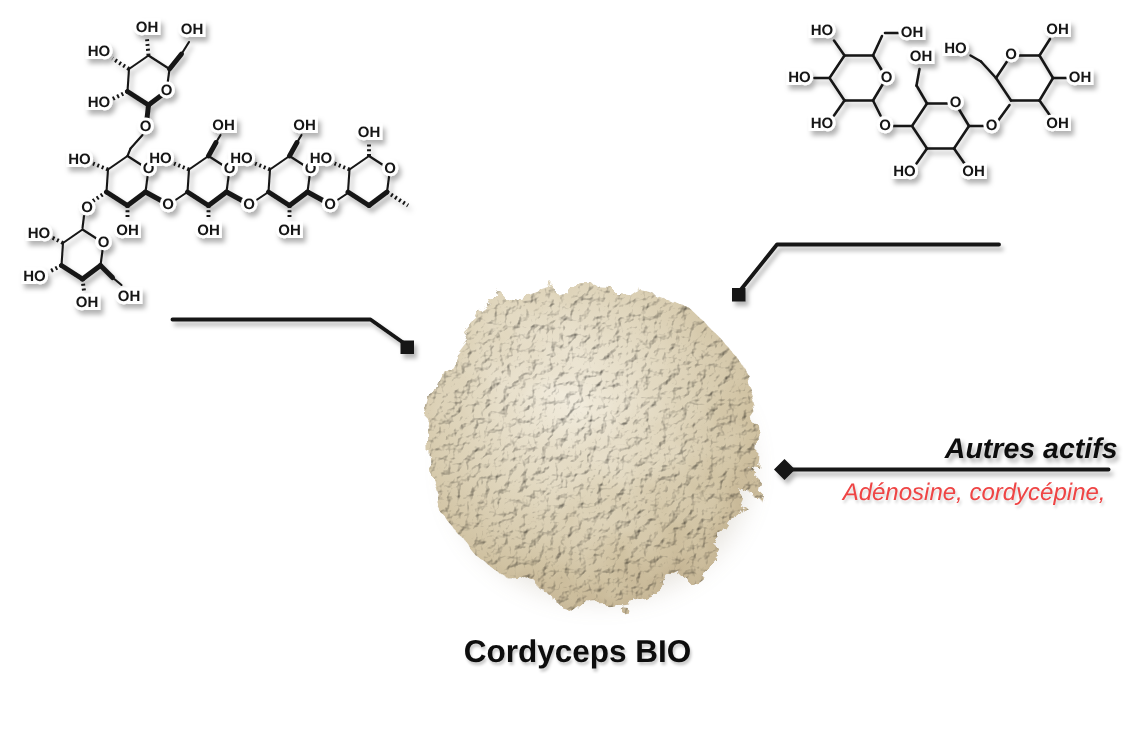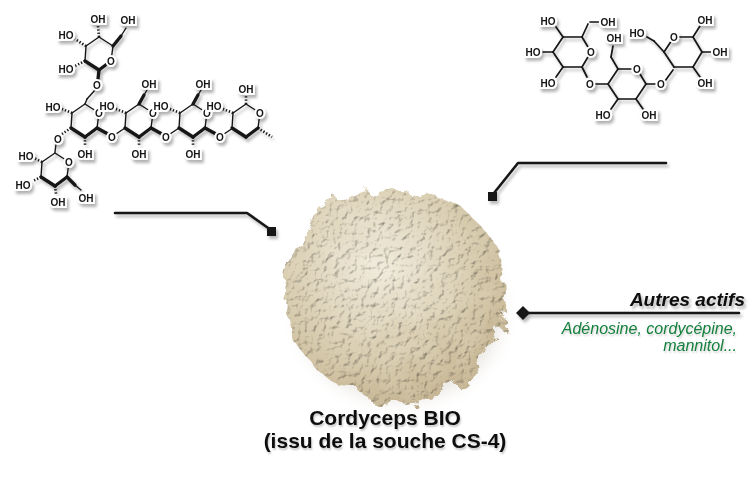--- a/index.html
+++ b/index.html
@@ -7,23 +7,23 @@
          font-family:"Liberation Sans",sans-serif;}
   #diagram-svg{position:absolute;left:0;top:0;}
   .atom{font:700 10px "Liberation Sans",sans-serif;fill:#141414;text-anchor:middle;
         dominant-baseline:central;stroke:#ffffff;stroke-width:4px;paint-order:stroke;}
   .callout-label{position:absolute;font:italic 700 19px "Liberation Sans",sans-serif;
         color:#0d0d0d;white-space:nowrap;text-shadow:2px 3px 3px rgba(0,0,0,0.30);}
   #label-beta{left:114px;top:190px;}
   #label-poly{left:519px;top:138px;}
   #label-autres{right:5px;top:289px;text-align:center;}
   .callout-sub{position:absolute;right:13px;top:320px;width:250px;text-align:right;
-        font:italic 400 16px "Liberation Sans",sans-serif;color:#15803d;line-height:17px;
+        font:italic 400 16px "Liberation Sans",sans-serif;color:#ef4444;line-height:17px;
         text-shadow:1px 2px 2px rgba(0,0,0,0.18);}
-  #caption{position:absolute;left:225px;top:406px;width:320px;text-align:center;
+  #caption{position:absolute;left:225px;top:423px;width:320px;text-align:center;
         font:700 21px "Liberation Sans",sans-serif;color:#0d0d0d;line-height:23px;
         text-shadow:1px 2px 2px rgba(0,0,0,0.22);}
 </style>
 </head>
 <body>
 
 <div id="stage">
 
   <svg id="diagram-svg" width="750" height="500" viewBox="0 0 750 500">
     <defs>
@@ -230,21 +230,19 @@
       </g>
     </g>
   </svg>
 
 
 
   <div id="label-autres" class="callout-label">Autres actifs</div>
 
   <div class="callout-sub">
     <div>Adénosine, cordycépine,</div>
-    <div>mannitol...</div>
   </div>
 
   <div id="caption">
     <div>Cordyceps BIO</div>
-    <div>(issu de la souche CS-4)</div>
   </div>
 
 </div>
 
 </body></html>

